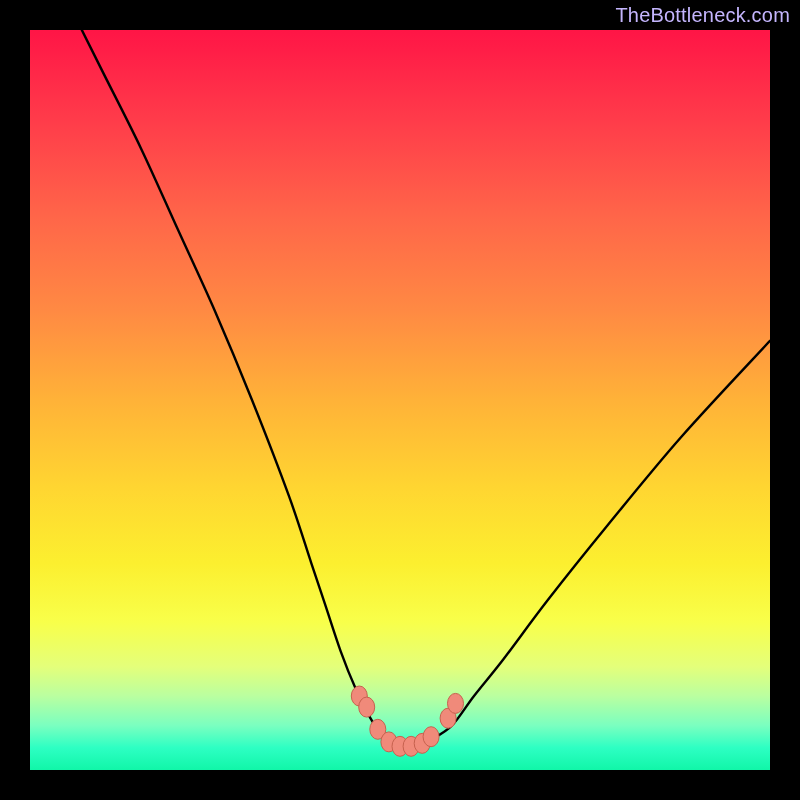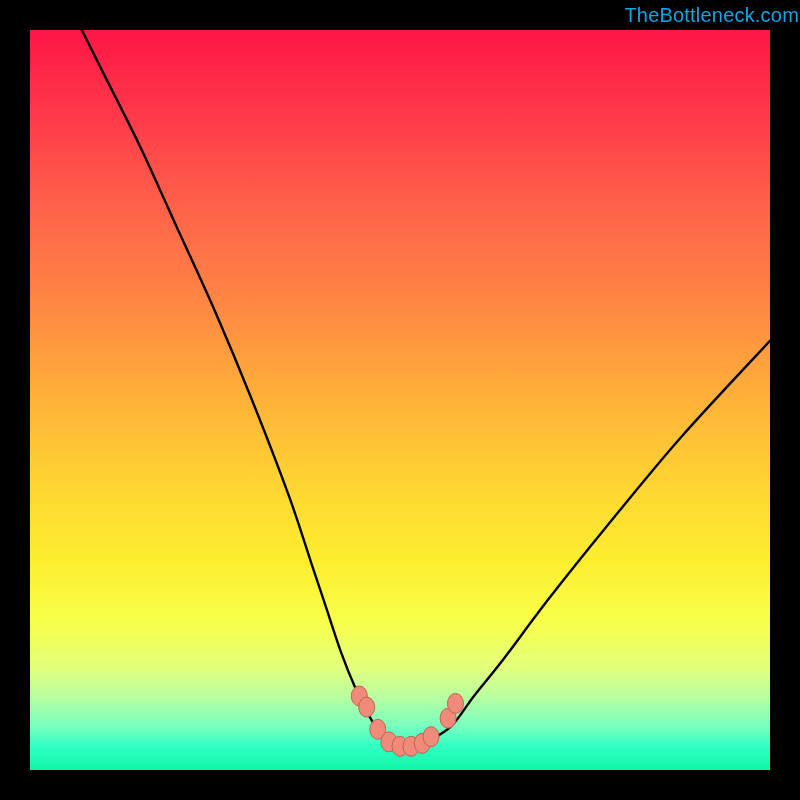--- a/index.html
+++ b/index.html
@@ -45,22 +45,22 @@
   .plot svg {
     position: absolute;
     left: 0;
     top: 0;
     width: 740px;
     height: 740px;
   }
   .watermark {
     position: absolute;
     top: 4px;
-    right: 1px;
-    color: #0ea5e9;
+    right: 10px;
+    color: #c4b5fd;
     font-size: 20px;
     font-weight: 500;
     letter-spacing: 0.2px;
   }
 </style>
 </head>
 <body>
 
 <div class="frame">
   <div class="watermark">TheBottleneck.com</div>

